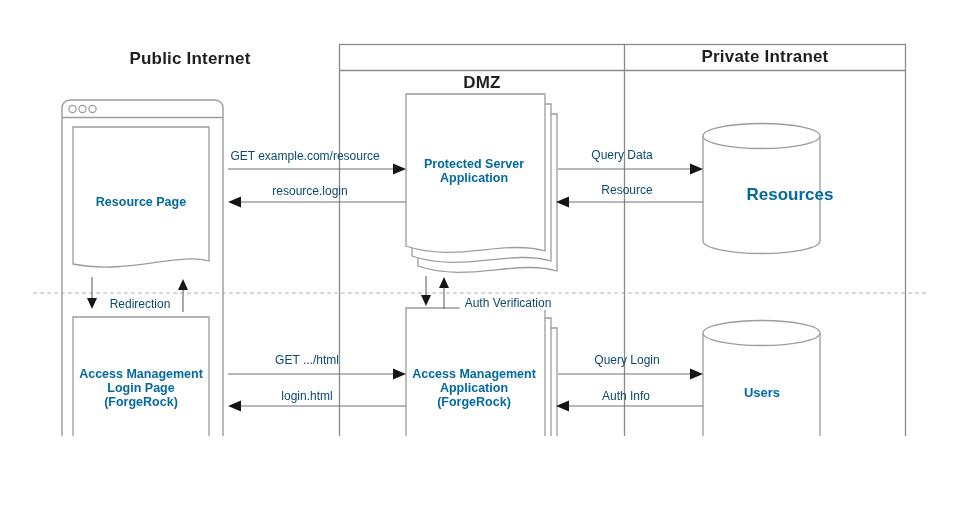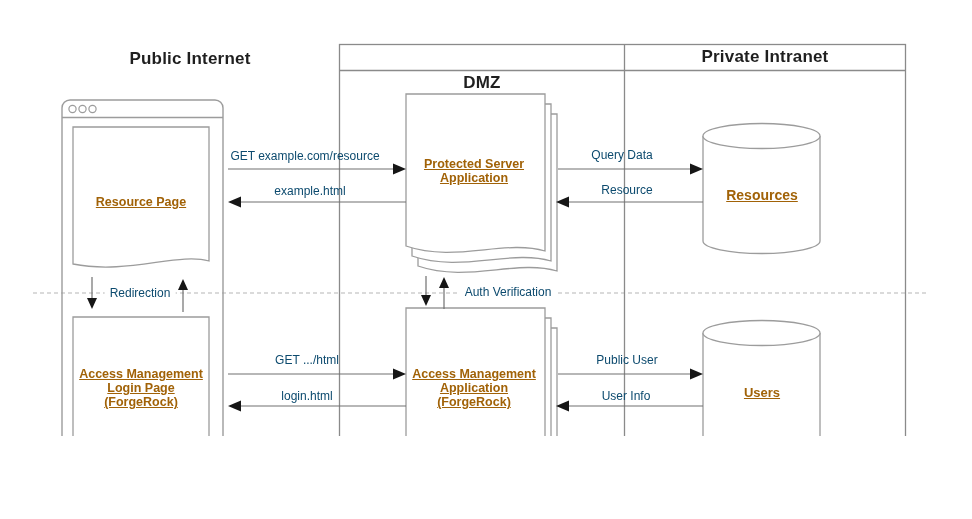--- a/index.html
+++ b/index.html
@@ -6,24 +6,24 @@
   .stage{
     position:relative;width:972px;height:436px;background:#ffffff;overflow:hidden;
     font-family:"Liberation Sans", sans-serif;
   }
   .stage svg{position:absolute;left:0;top:0;}
   .lbl{
     position:absolute;transform:translate(-50%,-50%);
     white-space:nowrap;text-align:center;
   }
   .zone-title{font-weight:bold;font-size:17px;color:#1f1f1f;letter-spacing:.2px;}
-  .node{font-weight:bold;font-size:12.5px;line-height:14px;color:#a16207;text-decoration:underline;}
+  .node{font-weight:bold;font-size:12.5px;line-height:14px;color:#0369a1;}
   .node span{display:block;}
   .flow{font-size:12px;color:#0c4a6e;}
-  .flow.on-dash{background:#ffffff;padding:0 5px;}
+  .flow.on-dash{background:#ffffff;padding:0 5px;margin-top:11px;}
 </style>
 </head>
 <body>
 
 <div class="stage">
 
   <svg width="972" height="519" viewBox="0 0 972 519">
 
     <line x1="33" y1="293" x2="928" y2="293" stroke="#b5b5b5" stroke-width="1.2" stroke-dasharray="4 3"></line>
 
@@ -139,27 +139,27 @@
     <span>Protected Server</span>
     <span>Application</span>
   </div>
 
   <div class="lbl node" style="left:474px;top:388px;">
     <span>Access Management</span>
     <span>Application</span>
     <span>(ForgeRock)</span>
   </div>
 
-  <div class="lbl node" style="left:762px;top:195px;font-size:14px;">Resources</div>
+  <div class="lbl node" style="left:790px;top:195px;font-size:17px;">Resources</div>
   <div class="lbl node" style="left:762px;top:393px;font-size:13px;">Users</div>
 
   <div class="lbl flow" style="left:305px;top:156px;">GET example.com/resource</div>
-  <div class="lbl flow" style="left:310px;top:191px;">example.html</div>
+  <div class="lbl flow" style="left:310px;top:191px;">resource.login</div>
   <div class="lbl flow" style="left:622px;top:155px;">Query Data</div>
   <div class="lbl flow" style="left:627px;top:190px;">Resource</div>
   <div class="lbl flow" style="left:307px;top:360px;">GET .../html</div>
   <div class="lbl flow" style="left:307px;top:396px;">login.html</div>
-  <div class="lbl flow" style="left:627px;top:360px;">Public User</div>
-  <div class="lbl flow" style="left:626px;top:396px;">User Info</div>
+  <div class="lbl flow" style="left:627px;top:360px;">Query Login</div>
+  <div class="lbl flow" style="left:626px;top:396px;">Auth Info</div>
   <div class="lbl flow on-dash" style="left:140px;top:293px;">Redirection</div>
   <div class="lbl flow on-dash" style="left:508px;top:292px;">Auth Verification</div>
 
 </div>
 
 </body></html>

